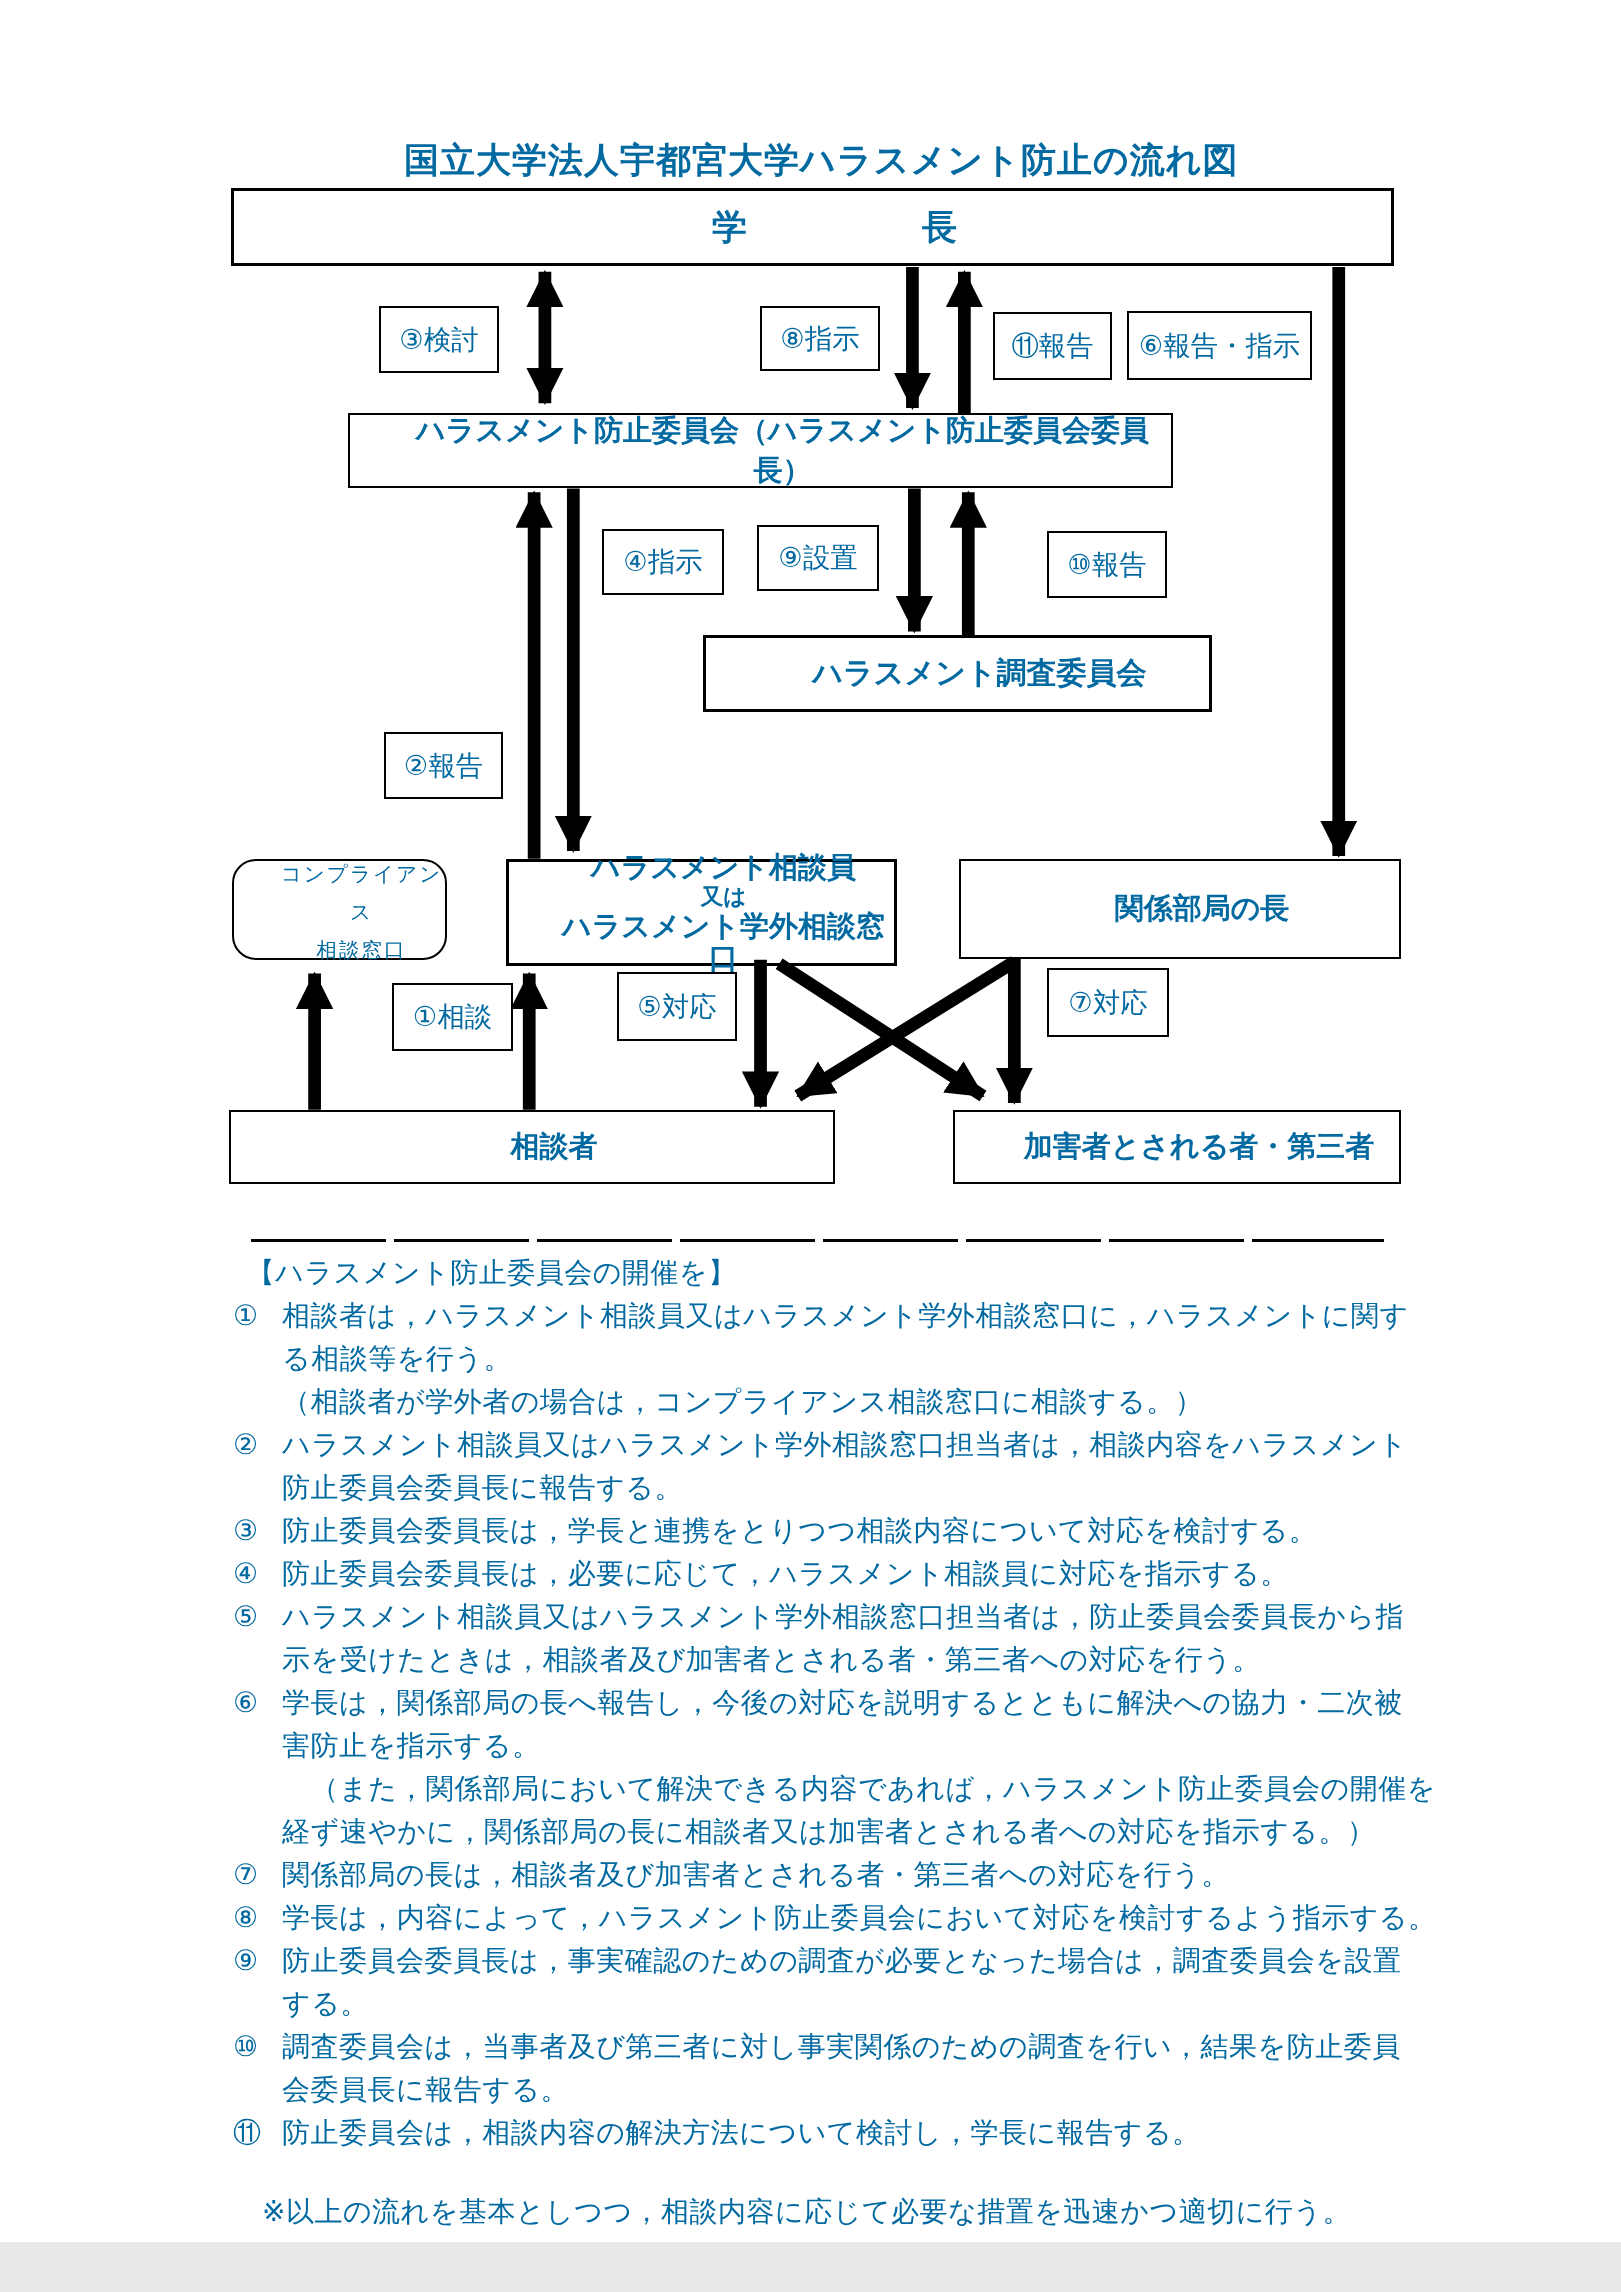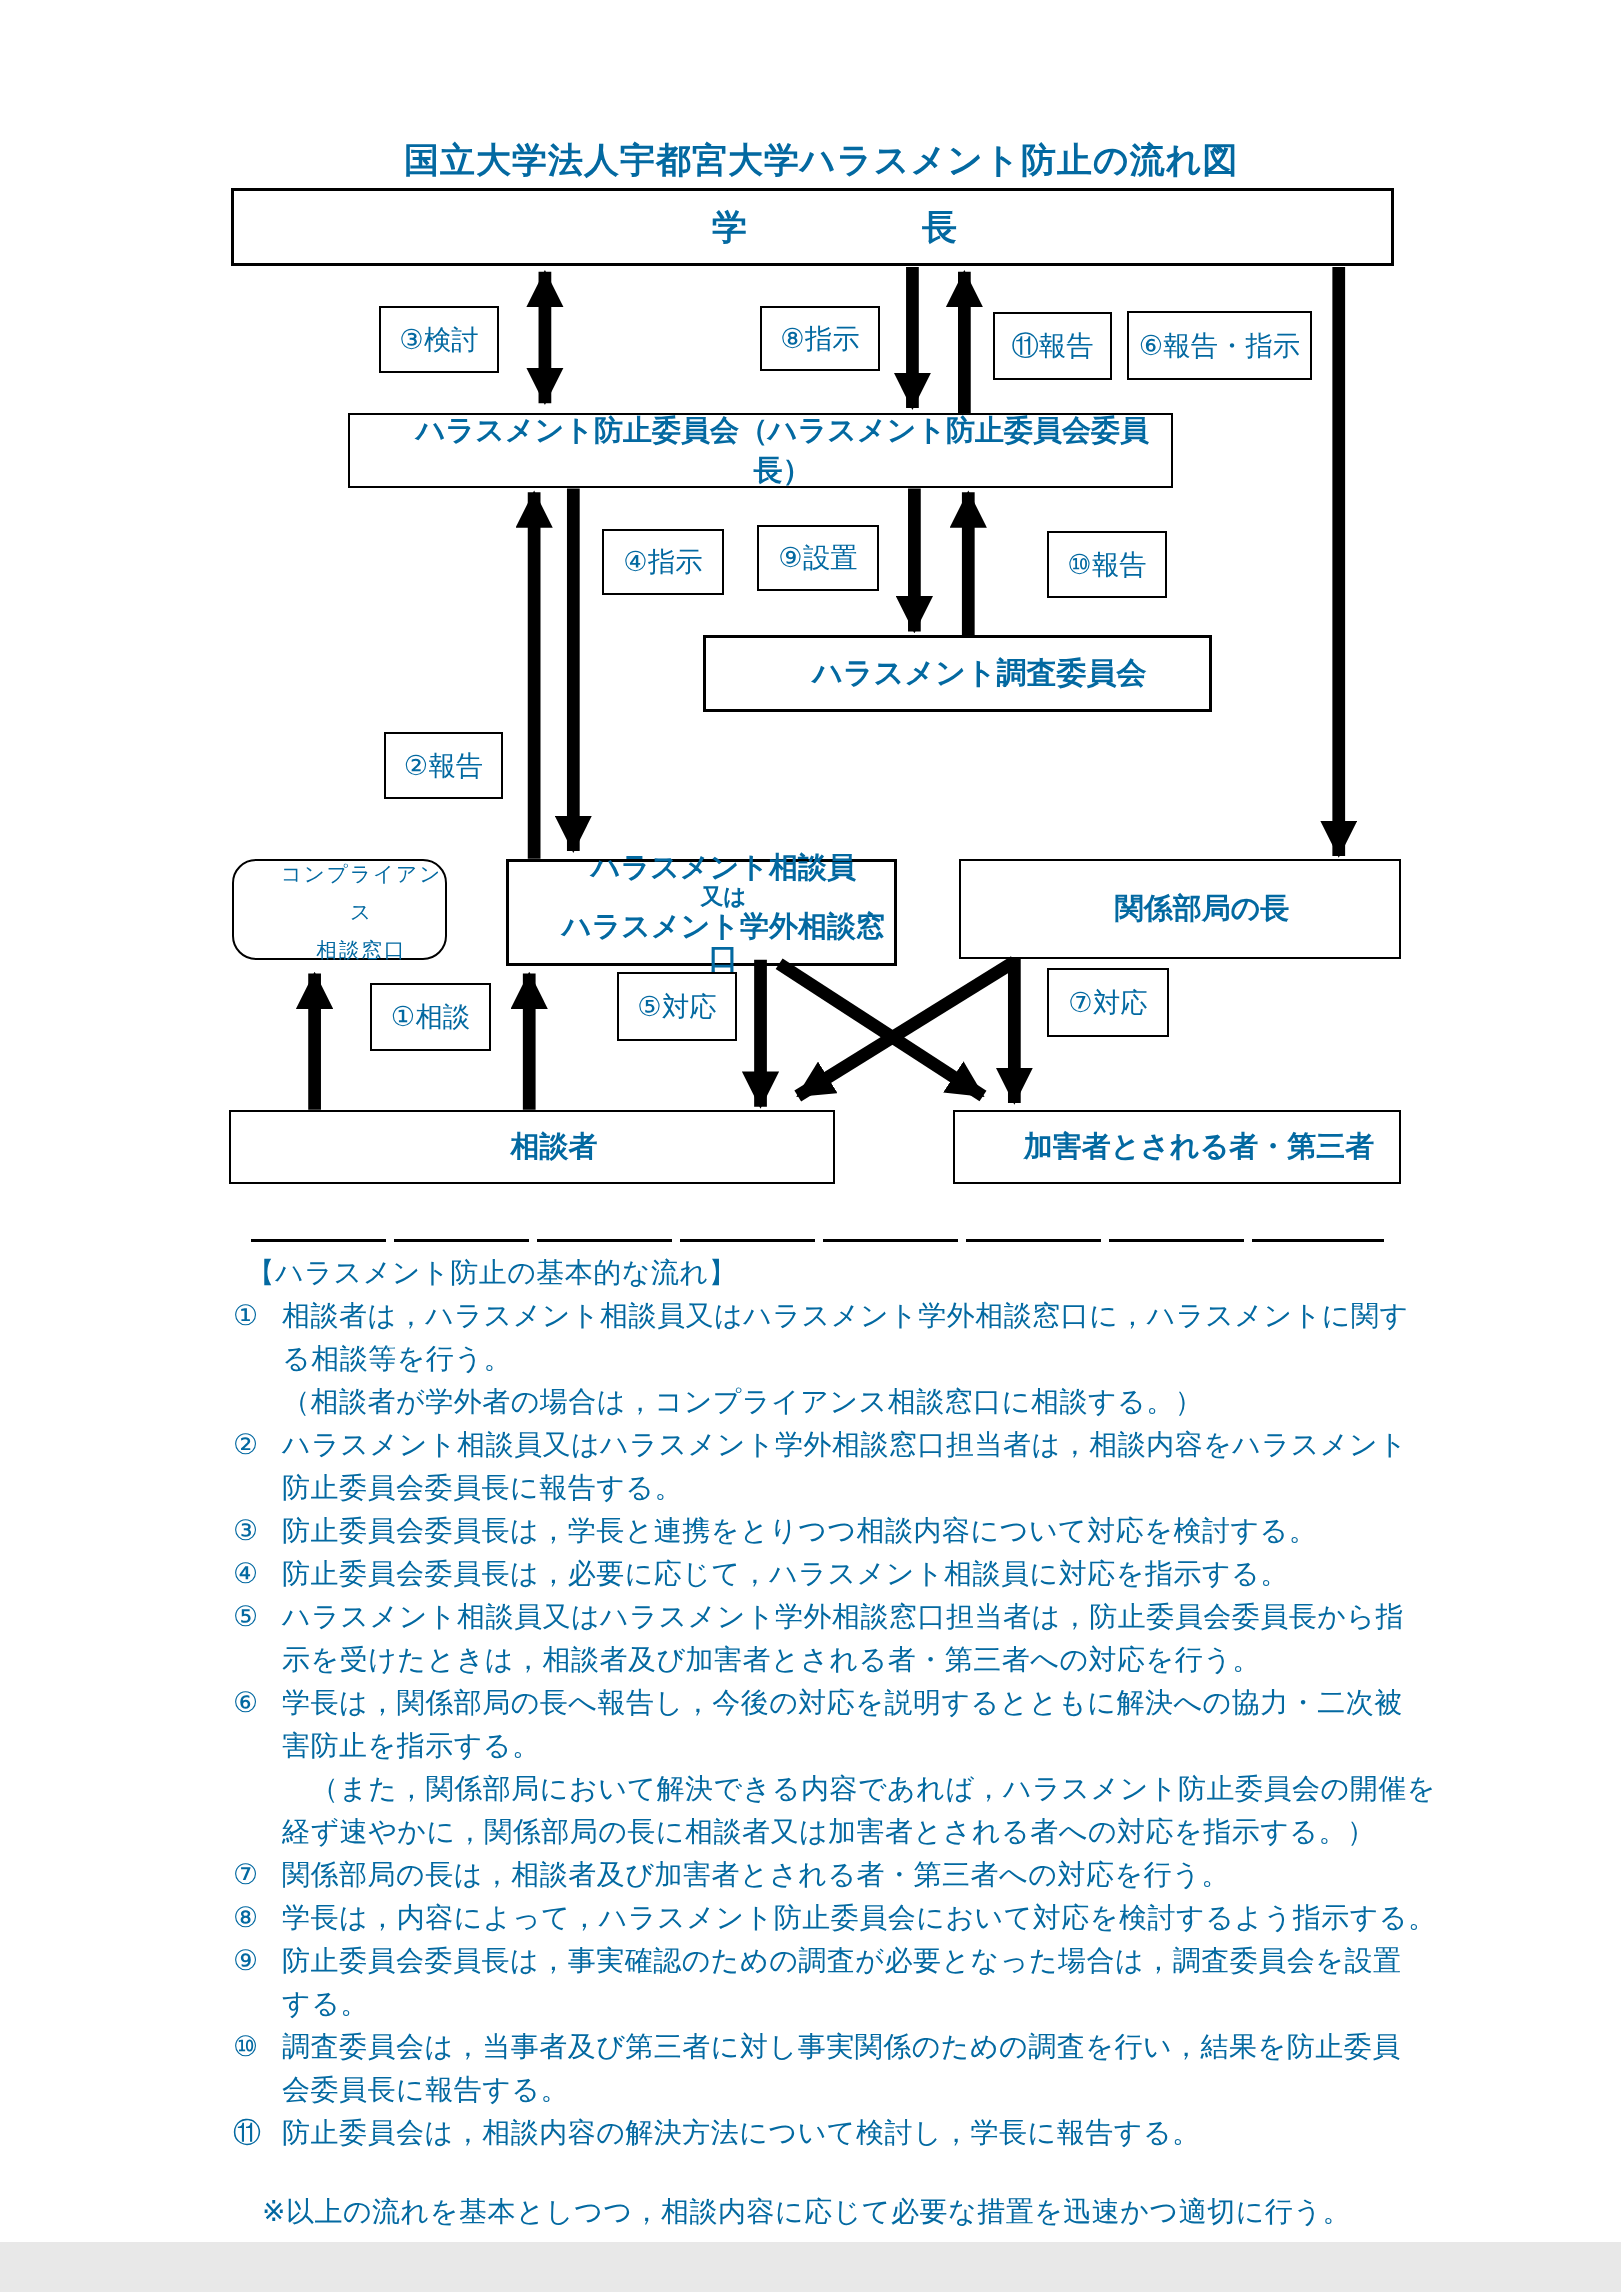--- a/index.html
+++ b/index.html
@@ -38,21 +38,21 @@
     font-size:27.4px; font-weight:500; white-space:nowrap;
   }
   #lbl-3  { left:379px;  top:306px;  width:120px; height:67px; }
   #lbl-8  { left:760px;  top:306px;  width:120px; height:65px; }
   #lbl-11 { left:993px; top:312px;  width:119px; height:68px; }
   #lbl-6  { left:1127px; top:311px;  width:185px; height:69px; }
   #lbl-4  { left:602px;  top:529px;  width:122px; height:66px; }
   #lbl-9  { left:757px;  top:525px;  width:122px; height:66px; }
   #lbl-10 { left:1047px; top:531px;  width:120px; height:67px; }
   #lbl-2  { left:384px;  top:732px;  width:119px; height:67px; }
-  #lbl-1  { left:370px;  top:983px; width:121px; height:68px; }
+  #lbl-1  { left:392px;  top:983px; width:121px; height:68px; }
   #lbl-5  { left:617px;  top:972px;  width:120px; height:69px; }
   #lbl-7  { left:1047px; top:968px;  width:122px; height:69px; }
   
   svg.arrows { position:absolute; left:0; top:0; z-index:3; pointer-events:none; }
   svg.arrows line { stroke:#000; stroke-width:13; }
   
   .divider {
     position:absolute; left:251px; top:1239px; width:1133px; height:2.9px; z-index:1;
     background:repeating-linear-gradient(90deg,#000 0 135px,transparent 135px 143px);
   }
@@ -139,21 +139,21 @@
   <div class="albl" id="lbl-9">⑨設置</div>
   <div class="albl" id="lbl-10">⑩報告</div>
   <div class="albl" id="lbl-2">②報告</div>
   <div class="albl" id="lbl-1">①相談</div>
   <div class="albl" id="lbl-5">⑤対応</div>
   <div class="albl" id="lbl-7">⑦対応</div>
 
   <div class="divider"></div>
 
   <div class="notes">
-    <div class="notes-heading">【ハラスメント防止の基本的な流れ】</div>
+    <div class="notes-heading">【ハラスメント防止委員会の開催を】</div>
     <div id="flow-list">
     <div class="fl-item">
       <span class="fl-num">①</span>
       <div class="fl-lines">
             <div class="fl-line">相談者は，ハラスメント相談員又はハラスメント学外相談窓口に，ハラスメントに関す</div>
             <div class="fl-line">る相談等を行う。</div>
             <div class="fl-line">（相談者が学外者の場合は，コンプライアンス相談窓口に相談する。）</div>
           </div>
     </div>
 

